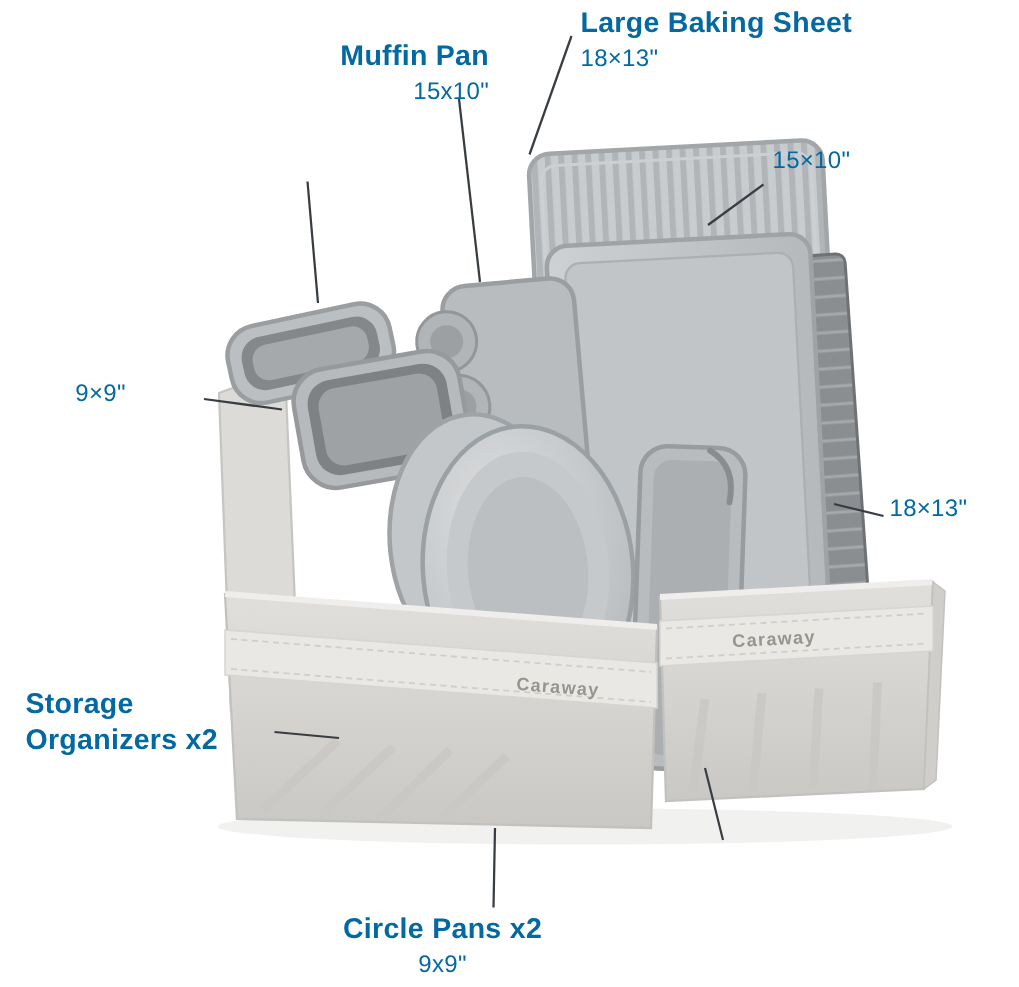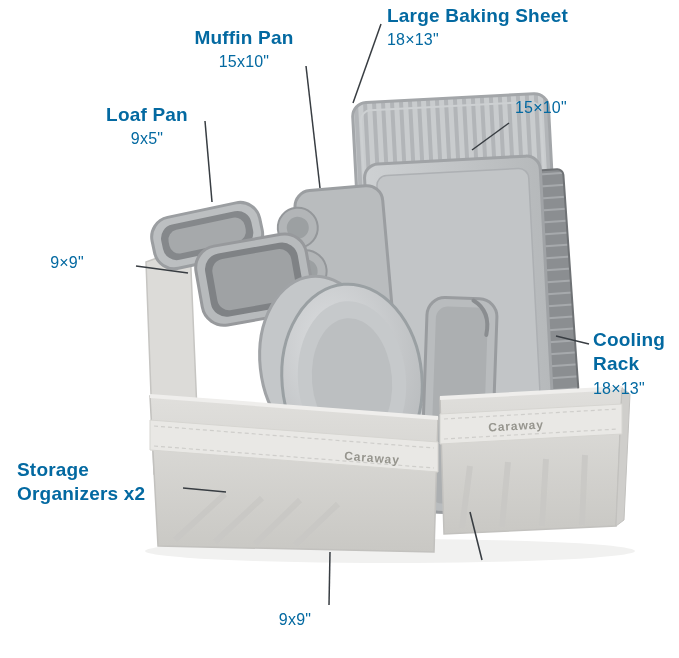--- a/index.html
+++ b/index.html
@@ -11,21 +11,21 @@
     font-family:"Liberation Sans", sans-serif;
   }
   .art{position:absolute;left:0;top:0;}
   .label{position:absolute;color:#0369a1;}
   .label-title{
     font-size:19px;font-weight:700;line-height:1.28;
     white-space:pre-line;letter-spacing:.2px;
   }
   .label-size{font-size:16px;font-weight:400;margin-top:3px;letter-spacing:.2px;}
   .lbl-large{left:387px;top:4px;width:220px;text-align:left;}
-  .lbl-muffin{left:162px;top:26px;width:164px;text-align:center;}
+  .lbl-muffin{left:162px;top:26px;width:164px;text-align:right;}
   .lbl-loaf{left:87px;top:103px;width:120px;text-align:center;}
   .lbl-medium{left:515px;top:96px;width:140px;text-align:left;}
   .lbl-square{left:2px;top:251px;width:130px;text-align:center;}
   .lbl-cooling{left:593px;top:328px;width:84px;text-align:left;}
   .lbl-storage{left:17px;top:458px;width:160px;}
   .lbl-rectangle{left:488px;top:561px;width:110px;text-align:left;}
   .lbl-circle{left:205px;top:608px;width:180px;text-align:center;}
   .brand-text{
     font-family:"Liberation Sans", sans-serif;
     font-size:12px;font-weight:600;letter-spacing:.9px;fill:#96958e;
@@ -166,43 +166,38 @@
   <div class="label lbl-large">
     <div class="label-title">Large Baking Sheet</div>
     <div class="label-size">18×13"</div>
   </div>
 
   <div class="label lbl-muffin">
     <div class="label-title">Muffin Pan</div>
     <div class="label-size">15x10"</div>
   </div>
 
-  <div class="label lbl-loaf">
-    <div class="label-title">Loaf Pan</div>
-    <div class="label-size">9x5"</div>
-  </div>
 
   <div class="label lbl-medium">
     <div class="label-size">15×10"</div>
   </div>
 
   <div class="label lbl-square">
     <div class="label-size">9×9"</div>
   </div>
 
   <div class="label lbl-cooling">
-    <div class="label-title">Cooling
-Rack</div>
     <div class="label-size">18×13"</div>
   </div>
 
   <div class="label lbl-storage">
     <div class="label-title">Storage
 Organizers x2</div>
     <div class="label-size"></div>
   </div>
 
 
   <div class="label lbl-circle">
+    <div class="label-title">Circle Pans x2</div>
     <div class="label-size">9x9"</div>
   </div>
 
 </div>
 
 </body></html>

